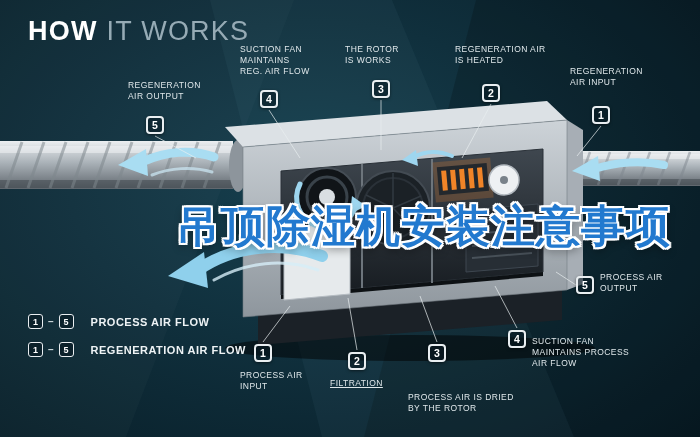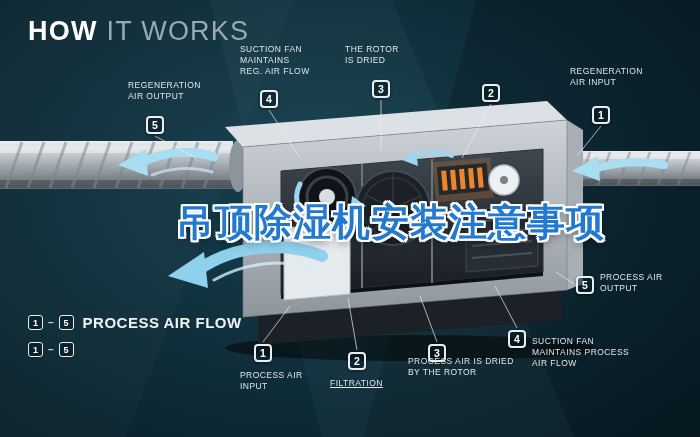--- a/index.html
+++ b/index.html
@@ -29,24 +29,24 @@
   .legend-title{position:absolute;left:28px;top:288px;z-index:2;font-size:13px;font-weight:800;
     color:#ffffff;letter-spacing:.8px;}
   .legend-row{position:absolute;left:28px;z-index:2;display:flex;align-items:center;gap:5px;}
   .legend-row.r1{top:314px;} .legend-row.r2{top:342px;}
   .mini-badge{
     width:15px;height:15px;box-sizing:border-box;border:1.5px solid #e9eef1;border-radius:3px;
     background:rgba(8,24,32,.55);color:#fff;font-size:9px;font-weight:700;
     display:inline-flex;align-items:center;justify-content:center;
   }
   .legend-dash{color:#cfd9dd;font-size:10px;font-weight:700;}
-  .legend-label{margin-left:4px;font-size:15px;font-weight:700;letter-spacing:.5px;color:#eef3f5;text-align:center;}
+  .legend-label{margin-left:12px;font-size:11px;font-weight:700;letter-spacing:.5px;color:#eef3f5;text-align:center;}
   .cn-title{
     position:absolute;left:176px;top:197px;z-index:5;white-space:nowrap;
-    font-size:38px;font-weight:800;letter-spacing:1px;color:#2279cf;
+    font-size:44px;font-weight:800;letter-spacing:1px;color:#2279cf;
     text-shadow:
       -2px -2px 0 #fff, 0 -2px 0 #fff, 2px -2px 0 #fff,
       -2px 0 0 #fff, 2px 0 0 #fff,
       -2px 2px 0 #fff, 0 2px 0 #fff, 2px 2px 0 #fff,
       0 4px 8px rgba(0,0,0,.45);
   }
 </style>
 </head>
 <body>
 
@@ -165,38 +165,40 @@
   <div class="callout-label" style="left:128px;top:80px;width:115px;">REGENERATION
 AIR OUTPUT</div>
   <div class="badge" style="left:146px;top:116px;">5</div>
 
   <div class="callout-label" style="left:240px;top:44px;width:110px;">SUCTION FAN
 MAINTAINS
 REG. AIR FLOW</div>
   <div class="badge" style="left:260px;top:90px;">4</div>
 
   <div class="callout-label" style="left:345px;top:44px;width:100px;">THE ROTOR
-IS DRIED</div>
+IS WORKS</div>
   <div class="badge" style="left:372px;top:80px;">3</div>
 
+  <div class="callout-label" style="left:455px;top:44px;width:125px;">REGENERATION AIR
+IS HEATED</div>
   <div class="badge" style="left:482px;top:84px;">2</div>
 
   <div class="callout-label" style="left:570px;top:66px;width:110px;">REGENERATION
 AIR INPUT</div>
   <div class="badge" style="left:592px;top:106px;">1</div>
 
   <div class="badge" style="left:254px;top:344px;">1</div>
   <div class="callout-label" style="left:240px;top:370px;width:90px;">PROCESS AIR
 INPUT</div>
 
   <div class="badge" style="left:348px;top:352px;">2</div>
   <div class="callout-label" style="left:330px;top:378px;width:90px;text-decoration:underline;">FILTRATION</div>
 
   <div class="badge" style="left:428px;top:344px;">3</div>
-  <div class="callout-label" style="left:408px;top:356px;width:130px;">PROCESS AIR IS DRIED
+  <div class="callout-label" style="left:408px;top:392px;width:130px;">PROCESS AIR IS DRIED
 BY THE ROTOR</div>
 
   <div class="badge" style="left:508px;top:330px;">4</div>
   <div class="callout-label" style="left:532px;top:336px;width:110px;">SUCTION FAN
 MAINTAINS PROCESS
 AIR FLOW</div>
 
   <div class="badge" style="left:576px;top:276px;">5</div>
   <div class="callout-label" style="left:600px;top:272px;width:80px;">PROCESS AIR
 OUTPUT</div>
@@ -204,17 +206,18 @@
   <div class="legend-row r1">
     <span class="mini-badge">1</span>
     <span class="legend-dash">–</span>
     <span class="mini-badge">5</span>
     <span class="legend-label">PROCESS AIR FLOW</span>
   </div>
   <div class="legend-row r2">
     <span class="mini-badge">1</span>
     <span class="legend-dash">–</span>
     <span class="mini-badge">5</span>
+    <span class="legend-label">REGENERATION AIR FLOW</span>
   </div>
 
   <div class="cn-title">吊顶除湿机安装注意事项</div>
 
 </div>
 
 </body></html>

